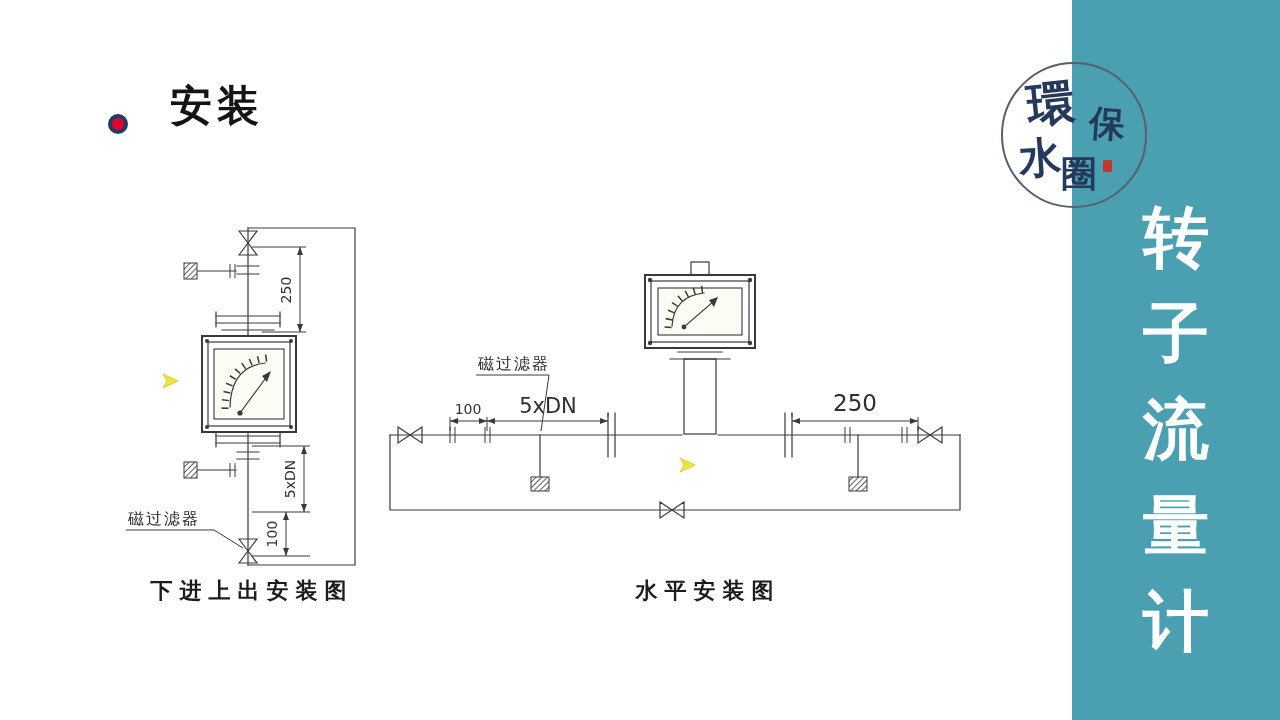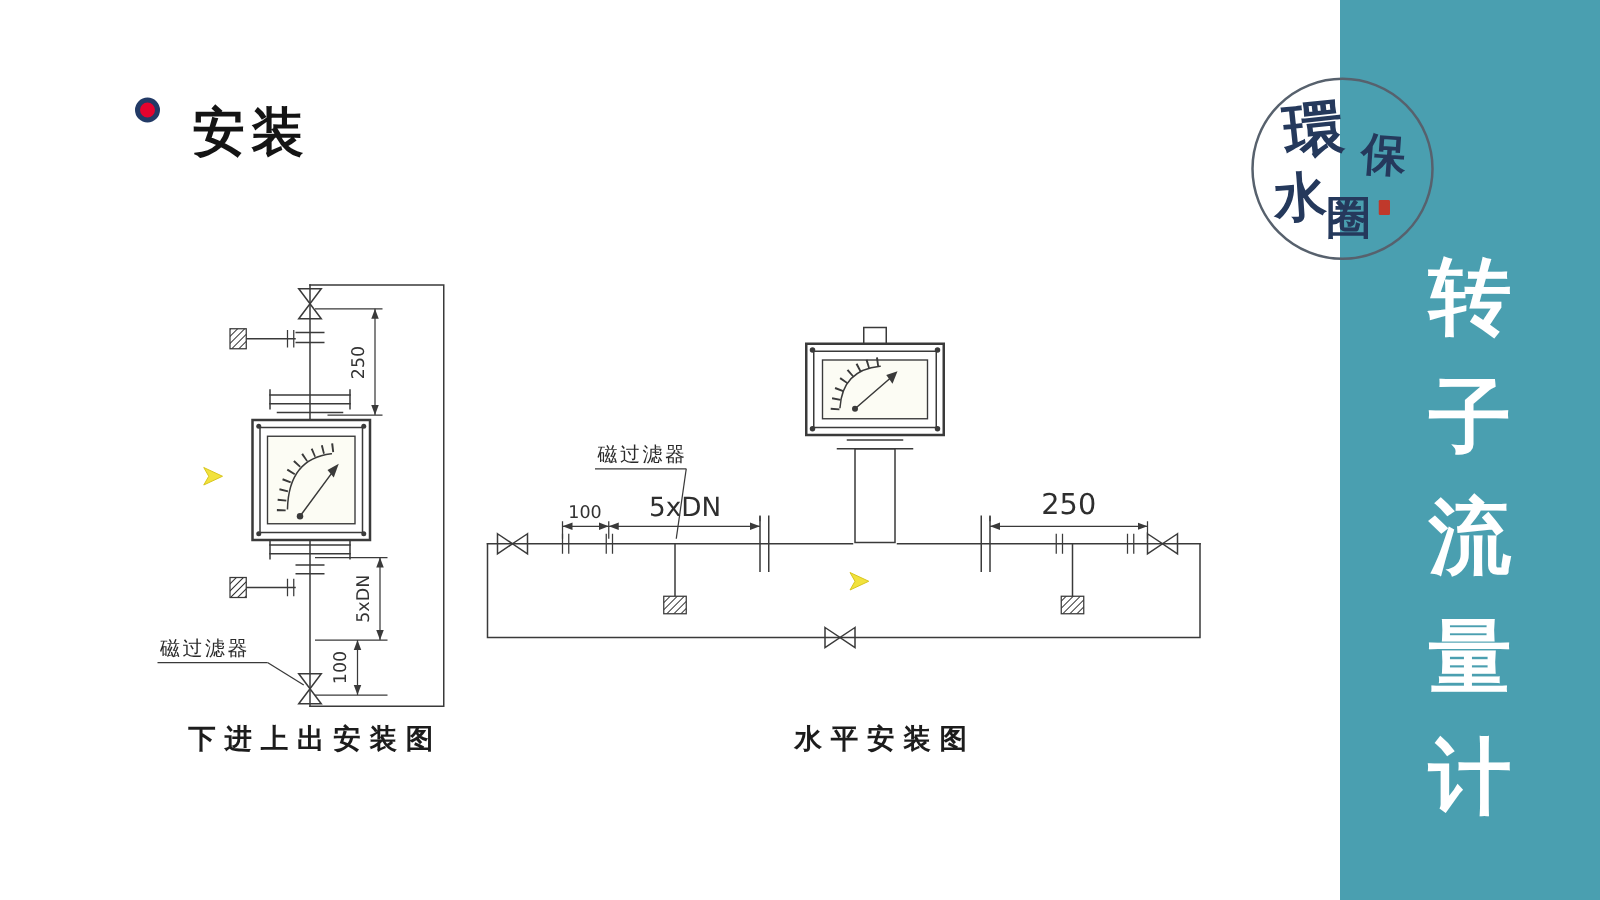--- a/index.html
+++ b/index.html
@@ -11,21 +11,21 @@
 
   
   .accent-band { position:absolute; top:0; right:0; width:208px; height:720px;
                  background:var(--accent); display:flex; flex-direction:column;
                  align-items:center; padding-top:204px; gap:30px; }
   .vert-char { color:#ffffff; font-size:66px; font-weight:900; line-height:1;
                font-family:"Liberation Sans", sans-serif; }
 
   
   .title-row { position:absolute; left:108px; top:78px; display:flex;
-               align-items:flex-start; gap:26px; }
+               align-items:flex-end; gap:42px; }
   .bullet { width:20px; height:20px; border-radius:50%;
             background:var(--bullet-red); border:4px solid var(--bullet-ring); }
   h1.title { margin:0; font-size:42px; font-weight:800; color:#141414;
              letter-spacing:5px; font-family:"Liberation Sans", sans-serif; }
 
   
   .logo { position:absolute; left:1001px; top:62px; width:146px; height:146px;
           border:2px solid #57616d; border-radius:50%; z-index:5; }
   .logo span { position:absolute; color:#25395c;
                font-family:"Liberation Serif", serif; font-weight:700; }

